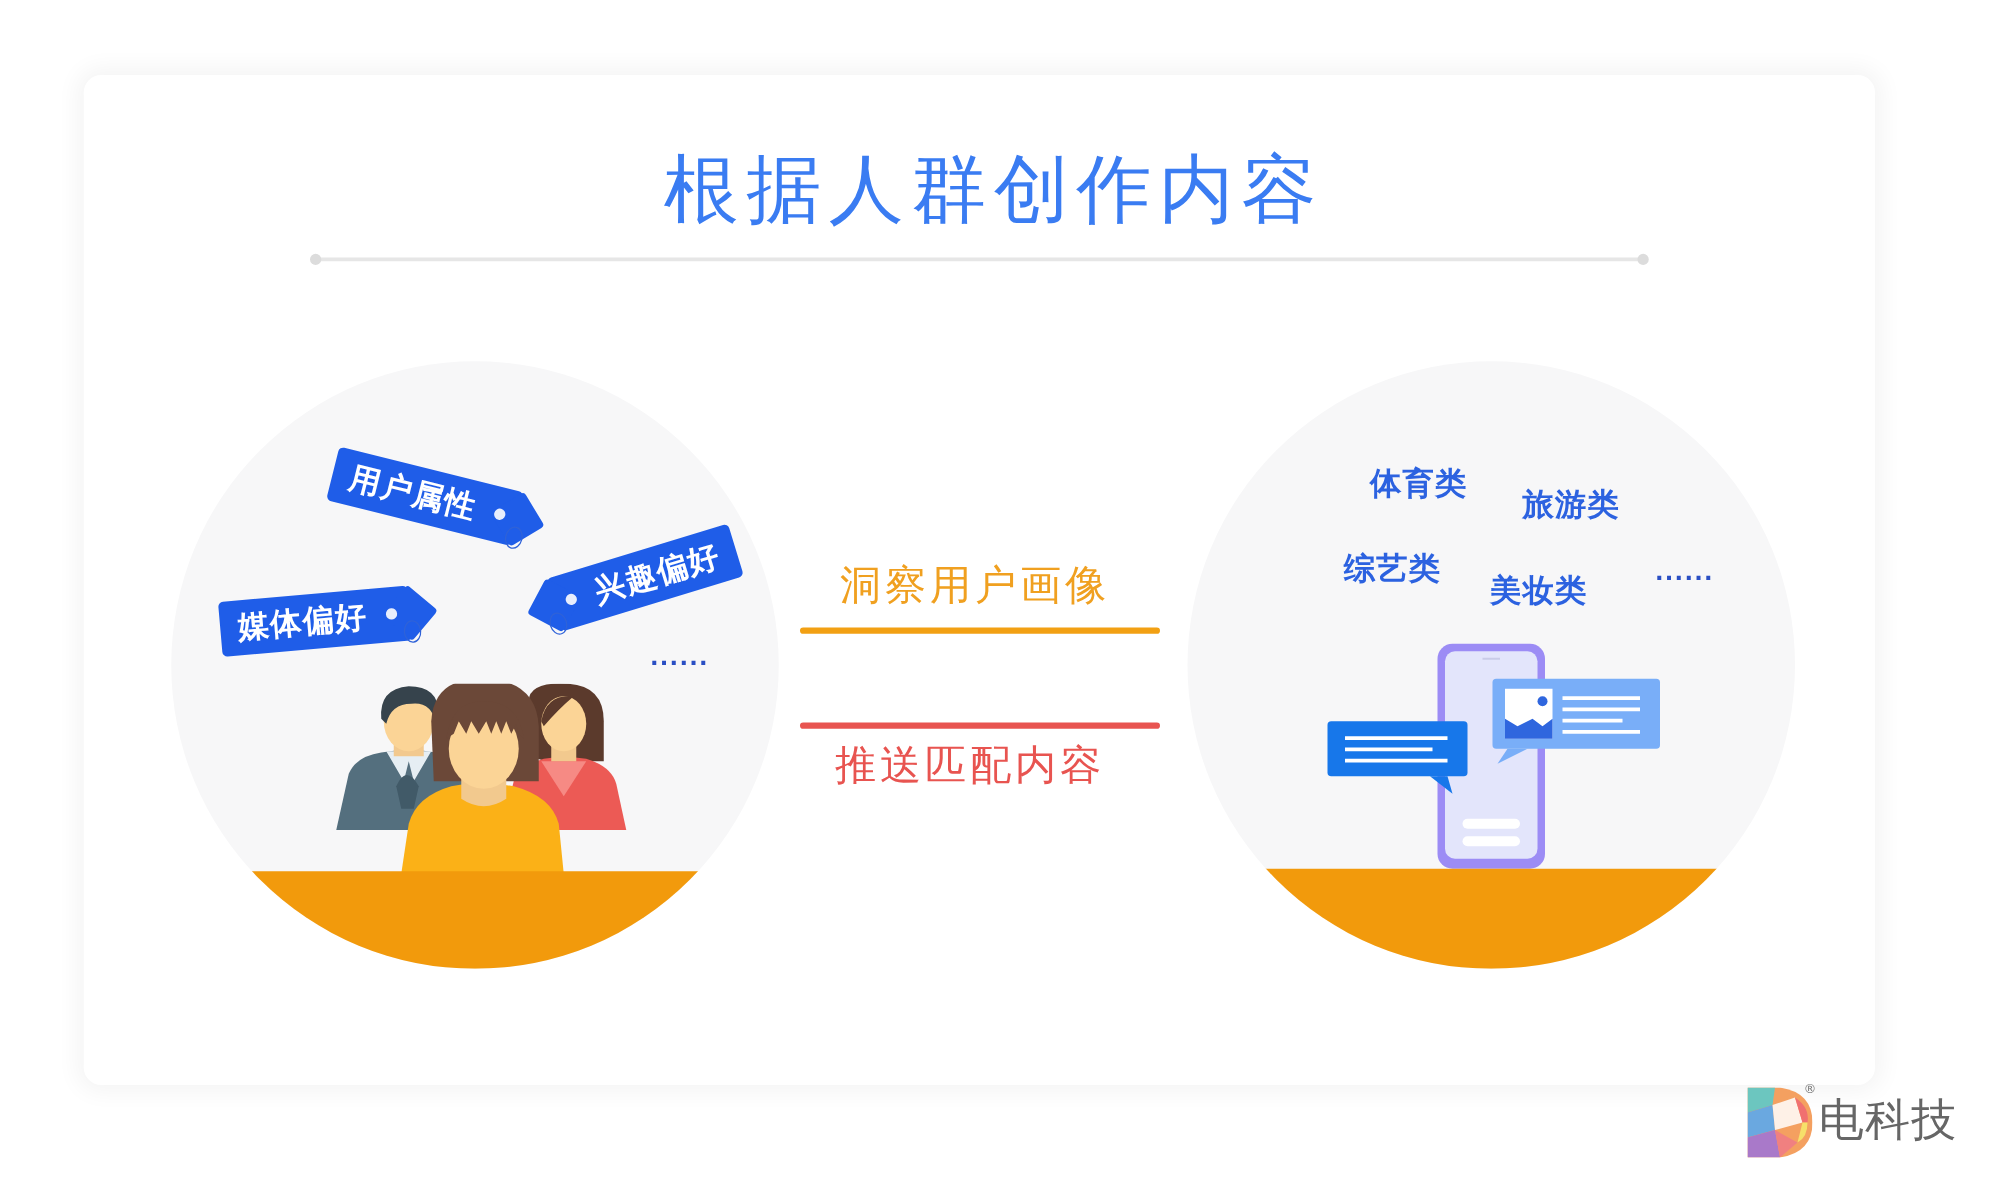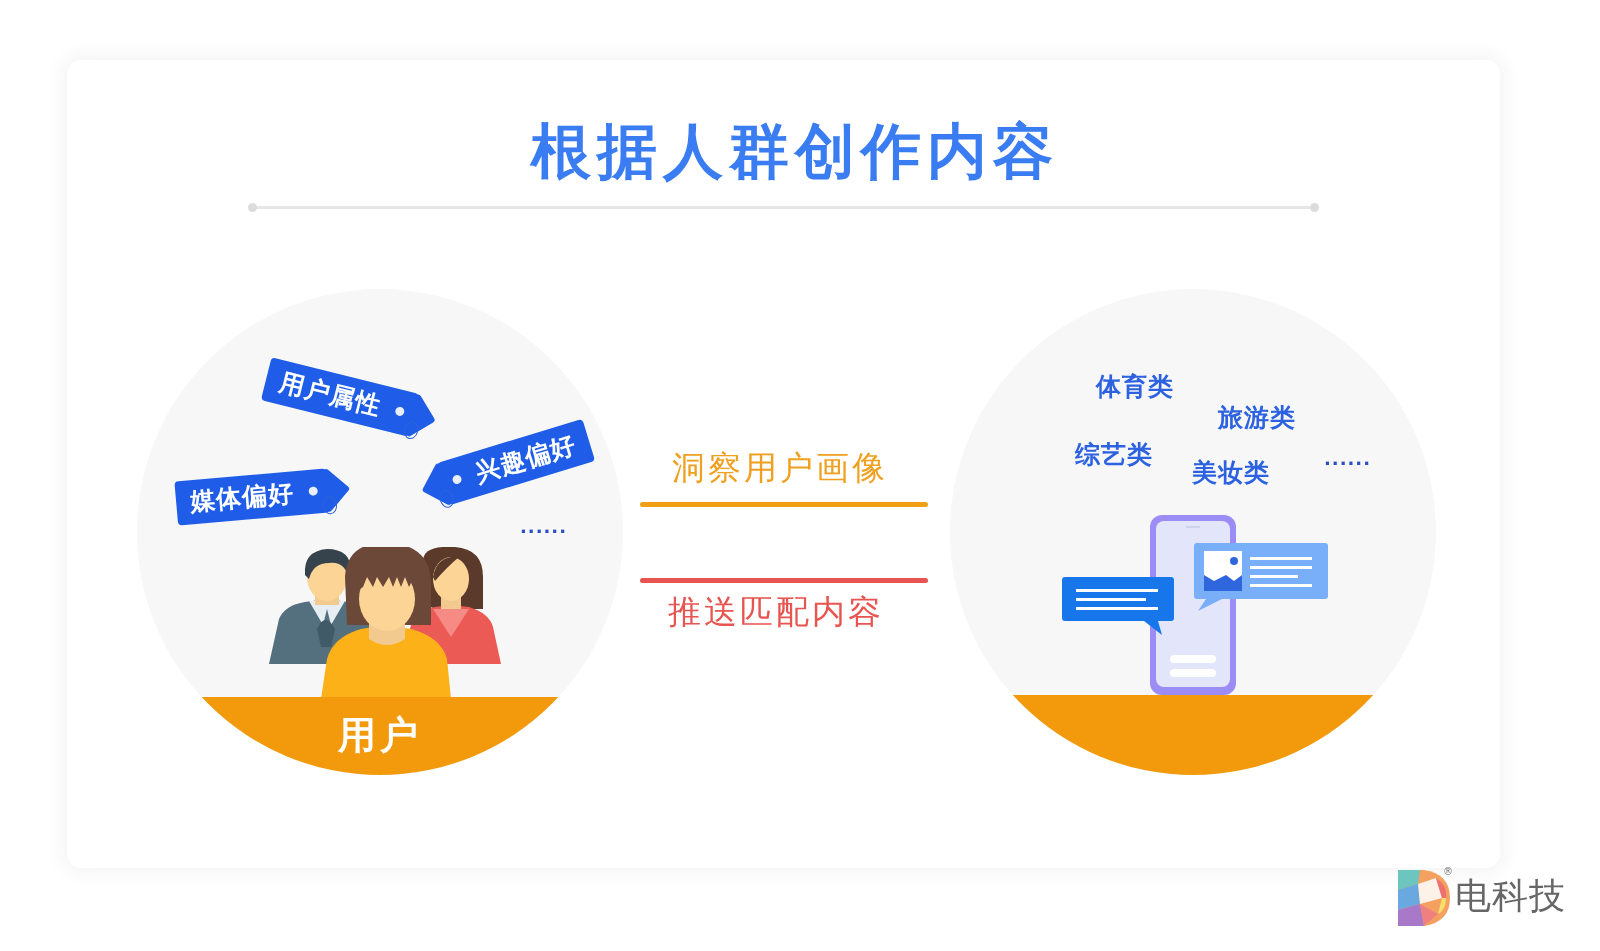--- a/index.html
+++ b/index.html
@@ -1,18 +1,18 @@
 <!DOCTYPE html>
 <html><head>
 <meta charset="utf-8">
 <style>
   html,body{margin:0;padding:0;}
   body{width:1600px;height:951px;background:#ffffff;position:relative;overflow:hidden;font-family:"DejaVu Sans","Liberation Sans",sans-serif;}
   .card{position:absolute;left:67px;top:60px;width:1433px;height:808px;background:#fff;border-radius:14px;box-shadow:0 0 18px 6px rgba(0,0,0,0.045);}
-  .title{position:absolute;left:0;top:112px;width:1590px;text-align:center;font-size:60px;font-weight:bold;color:#3a7cf2;letter-spacing:6px;}
+  .title{position:absolute;left:0;top:112px;width:1590px;text-align:center;font-size:60px;font-weight:normal;color:#3a7cf2;letter-spacing:6px;}
   .divider{position:absolute;left:252px;top:206px;width:1063px;height:3px;background:#e6e6e6;}
   .divider .dot{position:absolute;top:-3px;width:9px;height:9px;border-radius:50%;background:#dcdcdc;}
   .circle{position:absolute;width:486px;height:486px;border-radius:50%;background:#f7f7f8;overflow:hidden;}
   .circle .band{position:absolute;left:0;right:0;bottom:0;height:78px;background:#f29a0c;}
   .circle .band-label{position:absolute;left:0;right:0;bottom:14px;text-align:center;color:#fff;font-size:38px;font-weight:bold;letter-spacing:4px;}
   .tag{position:absolute;background:#1f5de8;color:#fff;font-weight:bold;font-size:25px;height:44px;line-height:44px;padding:0 34px 0 14px;border-radius:4px;letter-spacing:1px;}
   .tag .hole{position:absolute;right:10px;top:17px;width:9px;height:9px;border-radius:50%;background:#e8eefc;}
   .tag .tip{position:absolute;right:-16px;top:6px;width:32px;height:32px;background:#1f5de8;transform:rotate(45deg);border-radius:3px;z-index:-1;}
   .tag .string{position:absolute;right:-8px;top:28px;width:12px;height:16px;border:1.5px solid #2f62d8;border-radius:50%;}
   .dots{position:absolute;color:#2a4fc4;font-size:18px;font-weight:bold;letter-spacing:1px;}
@@ -52,21 +52,20 @@
     <path d="M168 30 Q172 8 194 10 Q182 20 170 34 Z" fill="#5b3a2c"></path>
 
     <path d="M80 30 Q82 -6 124 -4 Q164 -2 166 34 L166 78 L82 78 Z" fill="#6b4838"></path>
     <path d="M56 152 L62 112 Q68 90 96 82 L120 78 L146 82 Q176 90 182 112 L186 152 Z" fill="#fbb117"></path>
     <path d="M104 70 L104 92 Q122 104 140 92 L140 70 Z" fill="#f2c98e"></path>
     <ellipse cx="122" cy="52" rx="28" ry="32" fill="#fbd496"></ellipse>
     <path d="M92 44 Q96 14 122 14 Q150 14 154 44 L150 40 L148 32 L144 40 L140 30 L136 40 L132 30 L128 40 L124 30 L118 40 L112 30 L108 40 L102 30 L98 40 Z" fill="#6b4838"></path>
   </svg>
 
   <div class="band"></div>
-  <div class="band-label">用户</div>
 </div>
 
 <div class="tag" style="left:264px;top:375px;transform:rotate(14deg);">
   <span class="tip"></span>
   <span>用户属性</span>
   <span class="hole"></span>
   <span class="string"></span>
 </div>
 <div class="tag" style="left:176px;top:475px;transform:rotate(-5deg);">
   <span class="tip"></span>
@@ -110,21 +109,21 @@
     <rect x="192" y="46" width="62" height="3" fill="#fff"></rect>
     <rect x="192" y="55" width="62" height="3" fill="#fff"></rect>
     <rect x="192" y="64" width="48" height="3" fill="#fff"></rect>
     <rect x="192" y="73" width="62" height="3" fill="#fff"></rect>
   </svg>
 
   <div class="band" style="height:80px;"></div>
 </div>
 
 <div class="cat" style="left:1096px;top:370px;">体育类</div>
-<div class="cat" style="left:1218px;top:401px;">旅游类</div>
+<div class="cat" style="left:1218px;top:387px;">旅游类</div>
 <div class="cat" style="left:1047px;top:438px;margin-left:28px;">综艺类</div>
 <div class="cat" style="left:1192px;top:456px;">美妆类</div>
 <div class="dots" style="left:1324px;top:448px;">......</div>
 
 <svg class="logo" width="52" height="56" viewBox="0 0 52 56">
   <path d="M0 0 L26 0 Q52 4 52 28 Q52 52 26 56 L0 56 Z" fill="#f4a060"></path>
   <path d="M0 0 L22 0 L20 14 L0 20 Z" fill="#6cc6bf"></path>
   <path d="M0 20 L20 14 L22 34 L0 40 Z" fill="#6aa8e0"></path>
   <path d="M0 40 L22 34 L26 56 L0 56 Z" fill="#a979c9"></path>
   <path d="M22 34 L40 44 L26 56 Z" fill="#f08080"></path>

